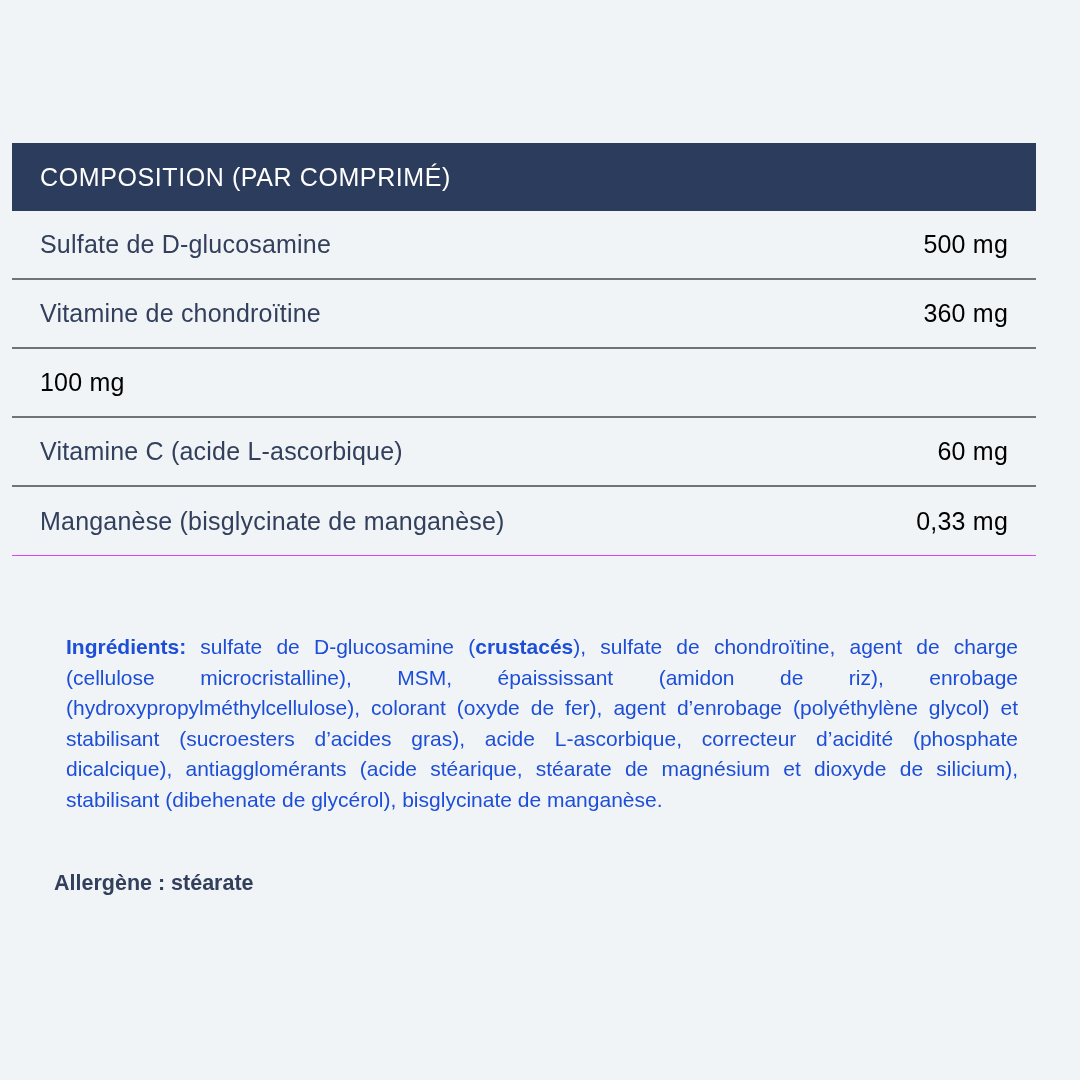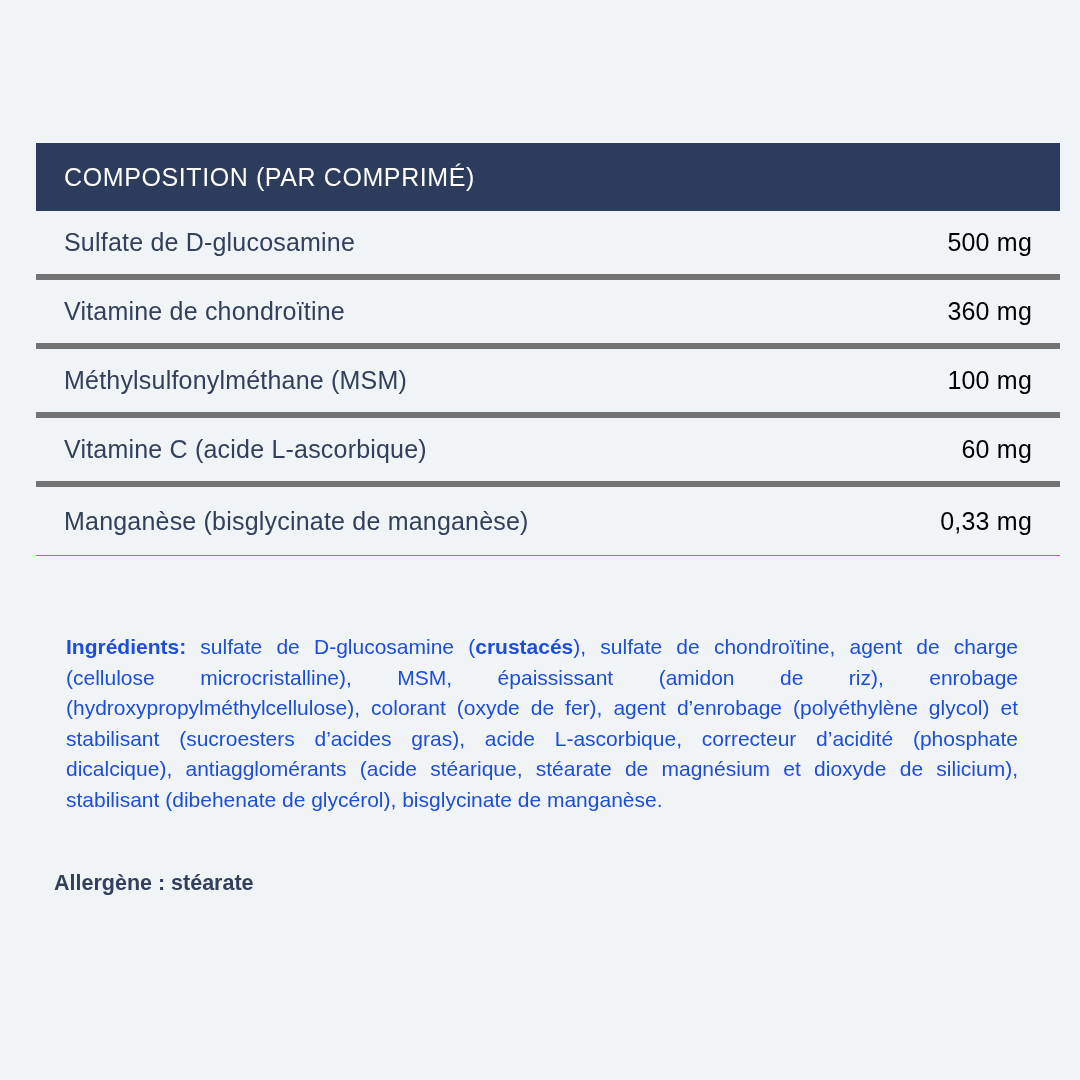--- a/index.html
+++ b/index.html
@@ -17,21 +17,21 @@
 
   .page {
     position: relative;
     width: 1080px;
     height: 1080px;
     box-sizing: border-box;
   }
 
   .panel {
     position: absolute;
-    left: 36px;
+    left: 12px;
     top: 143px;
     width: 1024px;
     text-align: center;
   }
 
   
   .table-header {
     background: #2c3c5c;
     color: #ffffff;
     height: 68px;
@@ -50,21 +50,21 @@
   .table-body {
     background: transparent;
   }
   .row {
     display: flex;
     align-items: center;
     justify-content: space-between;
     height: 69px;
     padding: 0 28px;
     box-sizing: border-box;
-    border-bottom: 6px solid #737373;
+    border-bottom: 2px solid #737373;
   }
   .row:last-child {
     border-bottom: 1px solid #d946ef;
   }
   .row-name {
     font-size: 25px;
     font-weight: 400;
     color: #33405c;
     letter-spacing: 0.2px;
   }
@@ -123,21 +123,20 @@
         <span class="row-name">Sulfate de D-glucosamine</span>
         <span class="row-value">500 mg</span>
       </div>
 
       <div class="row">
         <span class="row-name">Vitamine de chondroïtine</span>
         <span class="row-value">360 mg</span>
       </div>
 
       <div class="row">
-        <span class="row-name">Méthylsulfonylméthane (MSM)</span>
         <span class="row-value">100 mg</span>
       </div>
 
       <div class="row">
         <span class="row-name">Vitamine C (acide L-ascorbique)</span>
         <span class="row-value">60 mg</span>
       </div>
 
       <div class="row">
         <span class="row-name">Manganèse (bisglycinate de manganèse)</span>

